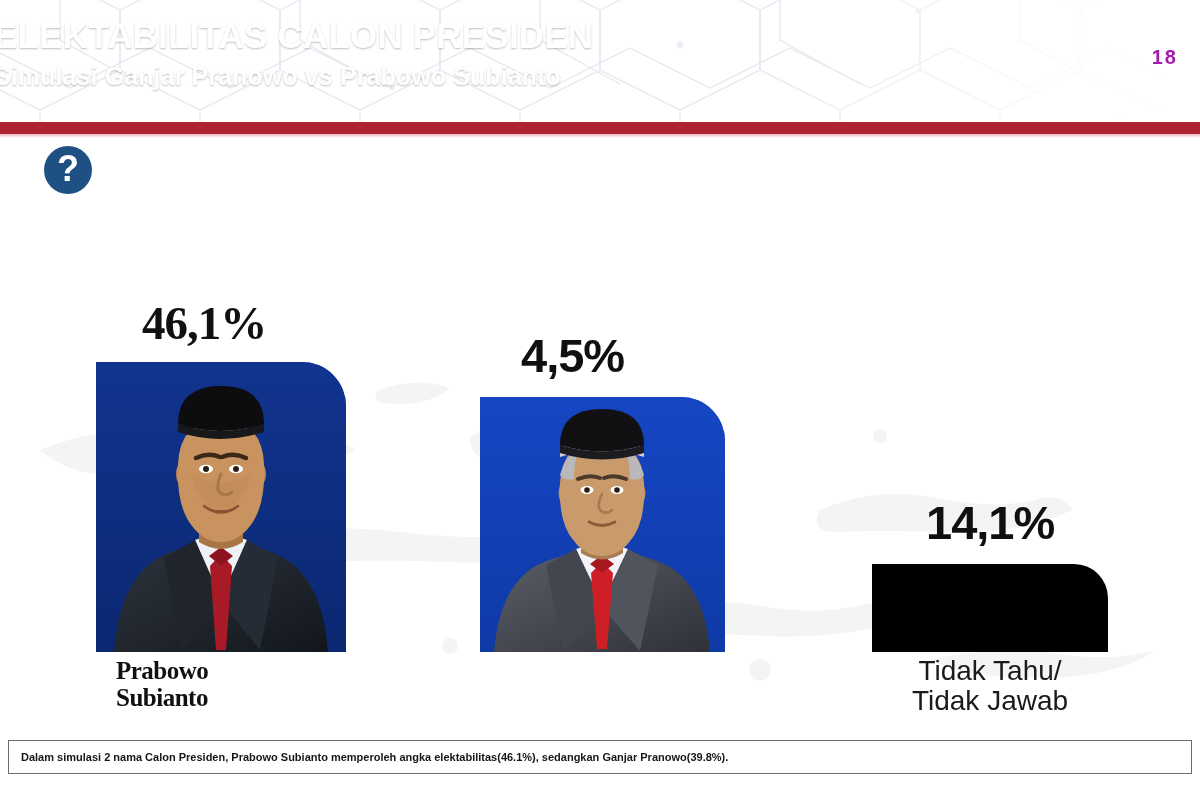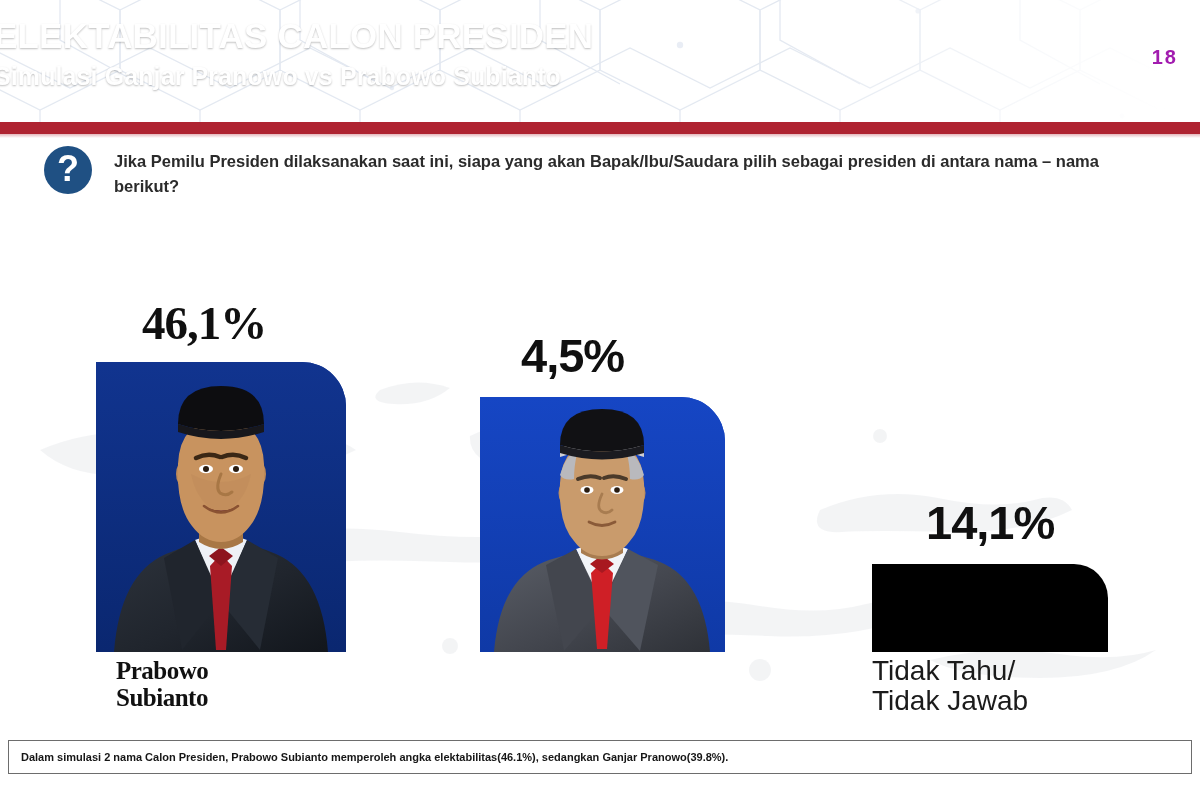--- a/index.html
+++ b/index.html
@@ -63,21 +63,21 @@
   .pct{
     position:absolute;font-size:47px;font-weight:bold;color:#101010;
     white-space:nowrap;letter-spacing:-1px;
   }
   .bar{position:absolute;bottom:0;border-radius:0 44px 0 0;overflow:hidden;}
   .bar.black{background:#000000;border-radius:0 34px 0 0;}
   .name{
     position:absolute;font-size:25px;font-weight:bold;color:#111111;
     line-height:1.06;white-space:pre-line;letter-spacing:-.5px;
   }
-  .name.reg{font-weight:500;font-size:28px;color:#1b1b1b;letter-spacing:0;}
+  .name.reg{font-weight:500;font-size:28px;text-align:center;color:#1b1b1b;letter-spacing:0;}
 
   
   .portrait{position:absolute;inset:0;}
 
   
   .caption{
     position:absolute;left:8px;top:740px;width:1184px;height:34px;
     border:1.5px solid #6d6d6d;background:#ffffff;box-sizing:border-box;
     display:flex;align-items:center;padding-left:12px;
     font-size:11px;color:#161616;font-weight:600;
@@ -114,21 +114,20 @@
     <div class="hdr-fade"></div>
     <div class="title">ELEKTABILITAS CALON PRESIDEN</div>
     <div class="subtitle">Simulasi Ganjar Pranowo vs Prabowo Subianto</div>
     <div class="pagenum">18</div>
   </div>
   <div class="redbar"></div>
   <div class="redbar-shadow"></div>
 
   <div class="q-wrap">
     <div class="q-badge">?</div>
-    <div class="q-text">Jika Pemilu Presiden dilaksanakan saat ini, siapa yang akan Bapak/Ibu/Saudara pilih sebagai presiden di antara nama – nama berikut?</div>
   </div>
 
   <svg class="mapwm" viewBox="0 0 1200 500" preserveAspectRatio="none">
     <g fill="#d9dce1">
       <path d="M40,210 q60,-26 130,-14 q70,12 120,4 q40,-8 66,10 q-44,22 -104,20 q-70,-2 -120,4 q-58,6 -92,-24 Z"></path>
       <path d="M250,300 q70,-18 150,-8 q80,10 150,0 q46,-6 60,12 q-70,22 -160,18 q-92,-4 -150,2 q-50,4 -50,-24 Z"></path>
       <path d="M470,196 q40,-20 86,-8 q32,8 18,28 q-16,22 -62,14 q-44,-8 -42,-34 Z"></path>
       <path d="M610,372 q70,-20 150,-6 q60,10 106,-2 q34,-8 52,10 q-62,26 -150,22 q-90,-4 -140,2 q-38,4 -18,-26 Z"></path>
       <path d="M820,270 q56,-24 118,-12 q58,12 96,2 q28,-8 38,10 q-48,24 -124,22 q-74,-2 -106,0 q-34,2 -22,-22 Z"></path>
       <path d="M930,420 q64,-16 130,-6 q56,8 96,-4 q-40,28 -116,28 q-76,0 -110,-18 Z"></path>

